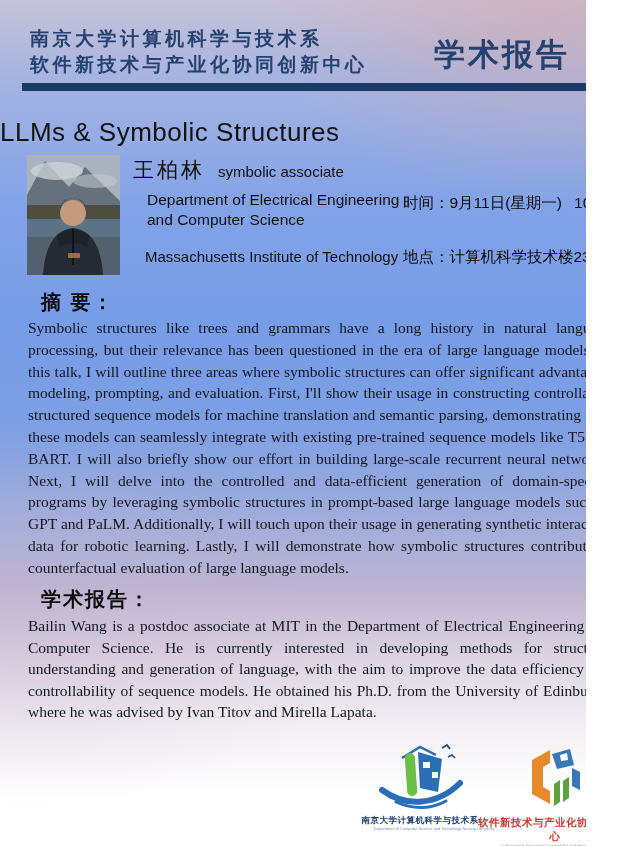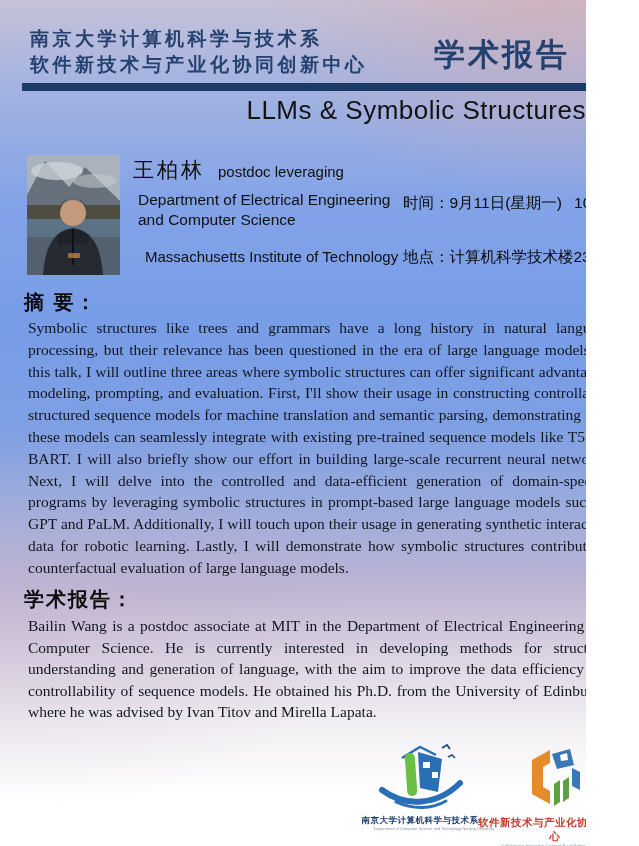--- a/index.html
+++ b/index.html
@@ -15,35 +15,35 @@
         #c6c2d8 0%, #a4b3e1 10%, #83a3e8 24%, #779de7 38%, #7d9fe4 50%,
         #9cabdc 60%, #bfb5d2 70%, #ddd5e3 78%, #f3f0f4 86%, #ffffff 94%, #ffffff 100%);
   }
   
   .org{position:absolute;left:30px;top:26px;color:#25416f;font-weight:bold;
        font-size:19px;line-height:26px;letter-spacing:3.5px;white-space:nowrap;}
   .badge{position:absolute;right:16px;top:34px;color:#25416f;font-weight:bold;
          font-size:31px;letter-spacing:3px;white-space:nowrap;}
   .rule{position:absolute;left:22px;right:0;top:83px;height:8px;background:#1c3a66;}
   
-  .talk-title{position:absolute;left:0;top:95px;width:100%;margin:0;text-align:right;
+  .talk-title{position:absolute;left:0;top:117px;width:100%;margin:0;text-align:left;
               font-size:26px;font-weight:normal;color:#131313;letter-spacing:.5px;}
   
   .photo{position:absolute;left:27px;top:155px;width:93px;height:120px;overflow:hidden;}
   .photo svg{display:block;}
   .name-row{position:absolute;left:133px;top:156px;white-space:nowrap;}
   .spk-name{font-family:"Liberation Serif",serif;font-size:21px;color:#101010;letter-spacing:3px;}
   .spk-role{font-size:15px;color:#101010;margin-left:13px;}
-  .dept{position:absolute;left:138px;top:190px;font-size:15.5px;line-height:20px;color:#101010;}
+  .dept{position:absolute;left:147px;top:190px;font-size:15.5px;line-height:20px;color:#101010;}
   .affil{position:absolute;left:145px;top:248px;font-size:15px;color:#101010;white-space:nowrap;}
   .meta-time{position:absolute;left:403px;top:193px;font-size:15.5px;color:#090909;white-space:nowrap;}
   .meta-time .clock{margin-left:12px;}
   .meta-loc{position:absolute;left:403px;top:247px;font-size:15.5px;color:#090909;white-space:nowrap;}
   
-  .sec-head{position:absolute;left:24px;margin:0;font-size:20px;font-weight:bold;
+  .sec-head{position:absolute;left:41px;margin:0;font-size:20px;font-weight:bold;
             color:#0c0c0c;letter-spacing:2px;white-space:nowrap;}
   .abs-head{top:289px;}
   .bio-head{top:586px;}
   .sec-body{position:absolute;left:28px;width:584px;margin:0;
             font-family:"Liberation Serif",serif;color:#12161f;
             text-align:justify;}
   .abs-body{top:317px;font-size:15.5px;line-height:21.8px;}
   .bio-body{top:615px;font-size:15.5px;line-height:21.5px;}
   
   .logo-left{position:absolute;left:350px;top:742px;width:140px;text-align:center;}
@@ -79,21 +79,21 @@
       <path d="M16,120 C18,90 28,75 46,73 C64,75 74,90 76,120 Z" fill="#262b33"></path>
       <path d="M30,80 Q46,70 62,80 L60,92 Q46,84 32,92 Z" fill="#1e232a"></path>
       <circle cx="46" cy="58" r="13" fill="#c4997c"></circle>
       <path d="M33,56 A13,13 0 0 1 59,56 Q59,44 46,43 Q33,44 33,56 Z" fill="#1f1c1a"></path>
       <path d="M46,74 L46,110" stroke="#0f1318" stroke-width="2"></path>
       <rect x="41" y="98" width="12" height="5" rx="1" fill="#b07c3c" opacity="0.85"></rect>
     </svg>
   </div>
 
   <div class="name-row">
-    <span class="spk-name">王柏林</span><span class="spk-role">postdoc leveraging</span>
+    <span class="spk-name">王柏林</span><span class="spk-role">symbolic associate</span>
   </div>
   <div class="dept">
     <div>Department of Electrical Engineering</div>
     <div>and Computer Science</div>
   </div>
   <div class="affil">Massachusetts Institute of Technology</div>
 
   <div class="meta-time">
     <span>时间：</span><span>9月11日(星期一)</span><span class="clock">10:00</span>
   </div>

